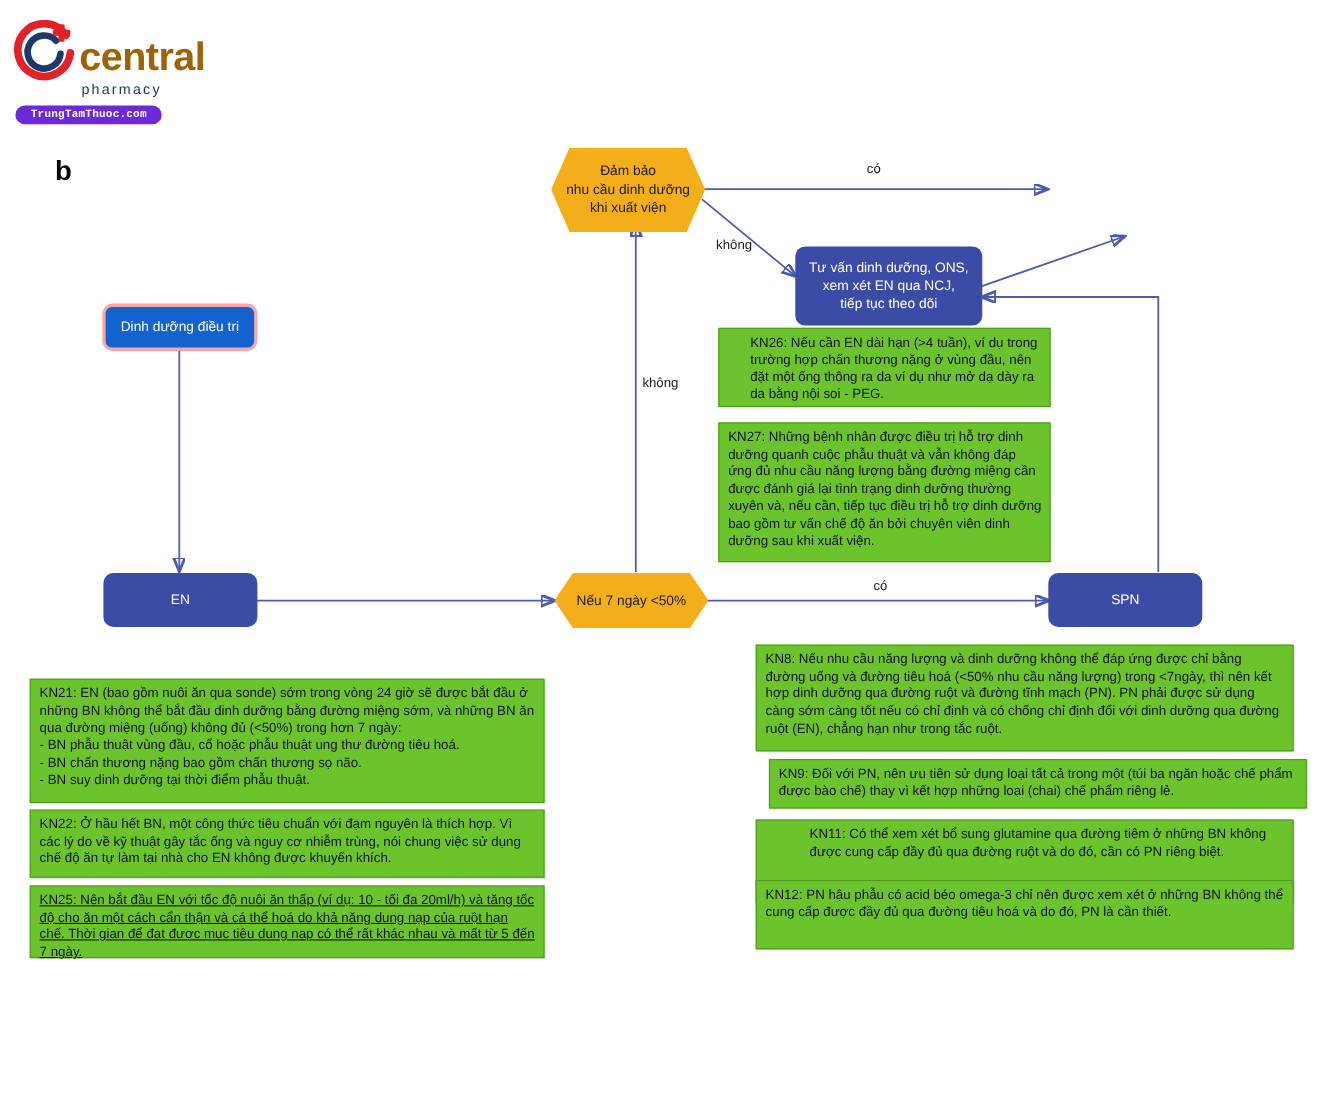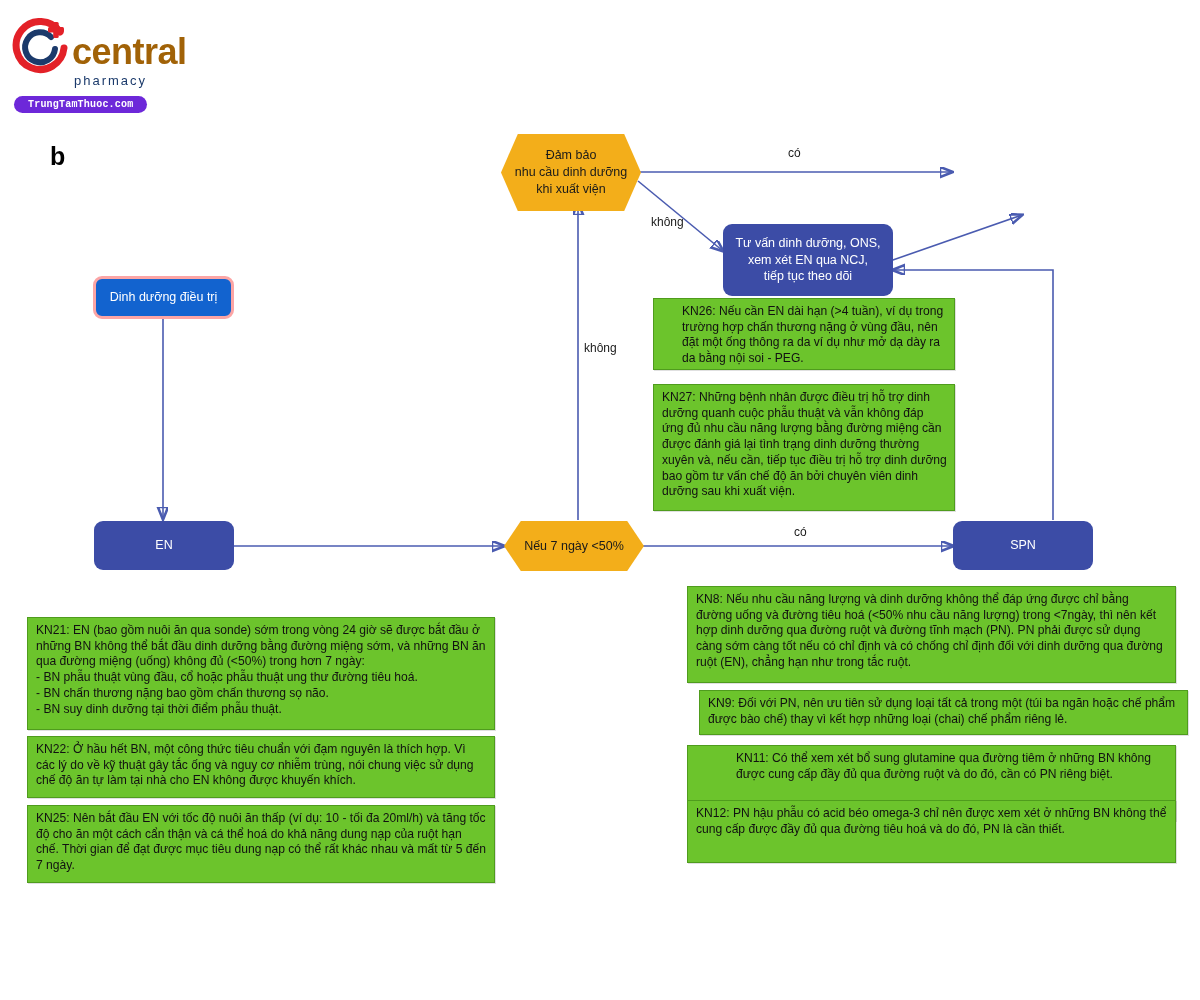--- a/index.html
+++ b/index.html
@@ -151,20 +151,20 @@
   <div class="node node-blue" style="left:953px;top:521px;width:140px;height:49px;">SPN</div>
 
   <div class="note" style="left:653px;top:298px;width:302px;height:72px;padding-left:28px;">KN26: Nếu cần EN dài hạn (&gt;4 tuần), ví dụ trong trường hợp chấn thương nặng ở vùng đầu, nên đặt một ống thông ra da ví dụ như mở dạ dày ra da bằng nội soi - PEG.</div>
   <div class="note" style="left:653px;top:384px;width:302px;height:127px;">KN27: Những bệnh nhân được điều trị hỗ trợ dinh dưỡng quanh cuộc phẫu thuật và vẫn không đáp ứng đủ nhu cầu năng lượng bằng đường miệng cần được đánh giá lại tình trạng dinh dưỡng thường xuyên và, nếu cần, tiếp tục điều trị hỗ trợ dinh dưỡng bao gồm tư vấn chế độ ăn bởi chuyên viên dinh dưỡng sau khi xuất viện.</div>
 
   <div class="note" style="left:27px;top:617px;width:468px;height:113px;">KN21: EN (bao gồm nuôi ăn qua sonde) sớm trong vòng 24 giờ sẽ được bắt đầu ở những BN không thể bắt đầu dinh dưỡng bằng đường miệng sớm, và những BN ăn qua đường miệng (uống) không đủ (&lt;50%) trong hơn 7 ngày:
 - BN phẫu thuật vùng đầu, cổ hoặc phẫu thuật ung thư đường tiêu hoá.
 - BN chấn thương nặng bao gồm chấn thương sọ não.
 - BN suy dinh dưỡng tại thời điểm phẫu thuật.</div>
   <div class="note" style="left:27px;top:736px;width:468px;height:62px;">KN22: Ở hầu hết BN, một công thức tiêu chuẩn với đạm nguyên là thích hợp. Vì các lý do về kỹ thuật gây tắc ống và nguy cơ nhiễm trùng, nói chung việc sử dụng chế độ ăn tự làm tại nhà cho EN không được khuyến khích.</div>
-  <div class="note" style="left:27px;top:805px;width:468px;height:78px;">KN25: Nên bắt đầu EN với tốc độ nuôi ăn thấp (ví dụ: 10 - tối đa 20ml/h) và tăng tốc độ cho ăn một cách cẩn thận và cá thể hoá do khả năng dung nạp của ruột hạn chế. Thời gian để đạt được mục tiêu dung nạp có thể rất khác nhau và mất từ 5 đến 7 ngày.</div>
+  <div class="note" style="left:27px;top:805px;width:468px;height:66px;text-decoration:underline;">KN25: Nên bắt đầu EN với tốc độ nuôi ăn thấp (ví dụ: 10 - tối đa 20ml/h) và tăng tốc độ cho ăn một cách cẩn thận và cá thể hoá do khả năng dung nạp của ruột hạn chế. Thời gian để đạt được mục tiêu dung nạp có thể rất khác nhau và mất từ 5 đến 7 ngày.</div>
 
   <div class="note" style="left:687px;top:586px;width:489px;height:97px;">KN8: Nếu nhu cầu năng lượng và dinh dưỡng không thể đáp ứng được chỉ bằng đường uống và đường tiêu hoá (&lt;50% nhu cầu năng lượng) trong &lt;7ngày, thì nên kết hợp dinh dưỡng qua đường ruột và đường tĩnh mạch (PN). PN phải được sử dụng càng sớm càng tốt nếu có chỉ định và có chống chỉ định đối với dinh dưỡng qua đường ruột (EN), chẳng hạn như trong tắc ruột.</div>
   <div class="note" style="left:687px;top:690px;width:489px;height:45px;margin-left:12px;">KN9: Đối với PN, nên ưu tiên sử dụng loại tất cả trong một (túi ba ngăn hoặc chế phẩm được bào chế) thay vì kết hợp những loại (chai) chế phẩm riêng lẻ.</div>
   <div class="note" style="left:687px;top:745px;width:489px;height:76px;padding-left:48px;">KN11: Có thể xem xét bổ sung glutamine qua đường tiêm ở những BN không được cung cấp đầy đủ qua đường ruột và do đó, cần có PN riêng biệt.</div>
   <div class="note" style="left:687px;top:800px;width:489px;height:63px;">KN12: PN hậu phẫu có acid béo omega-3 chỉ nên được xem xét ở những BN không thể cung cấp được đầy đủ qua đường tiêu hoá và do đó, PN là cần thiết.</div>
 
 </div>
 
 </body></html>

